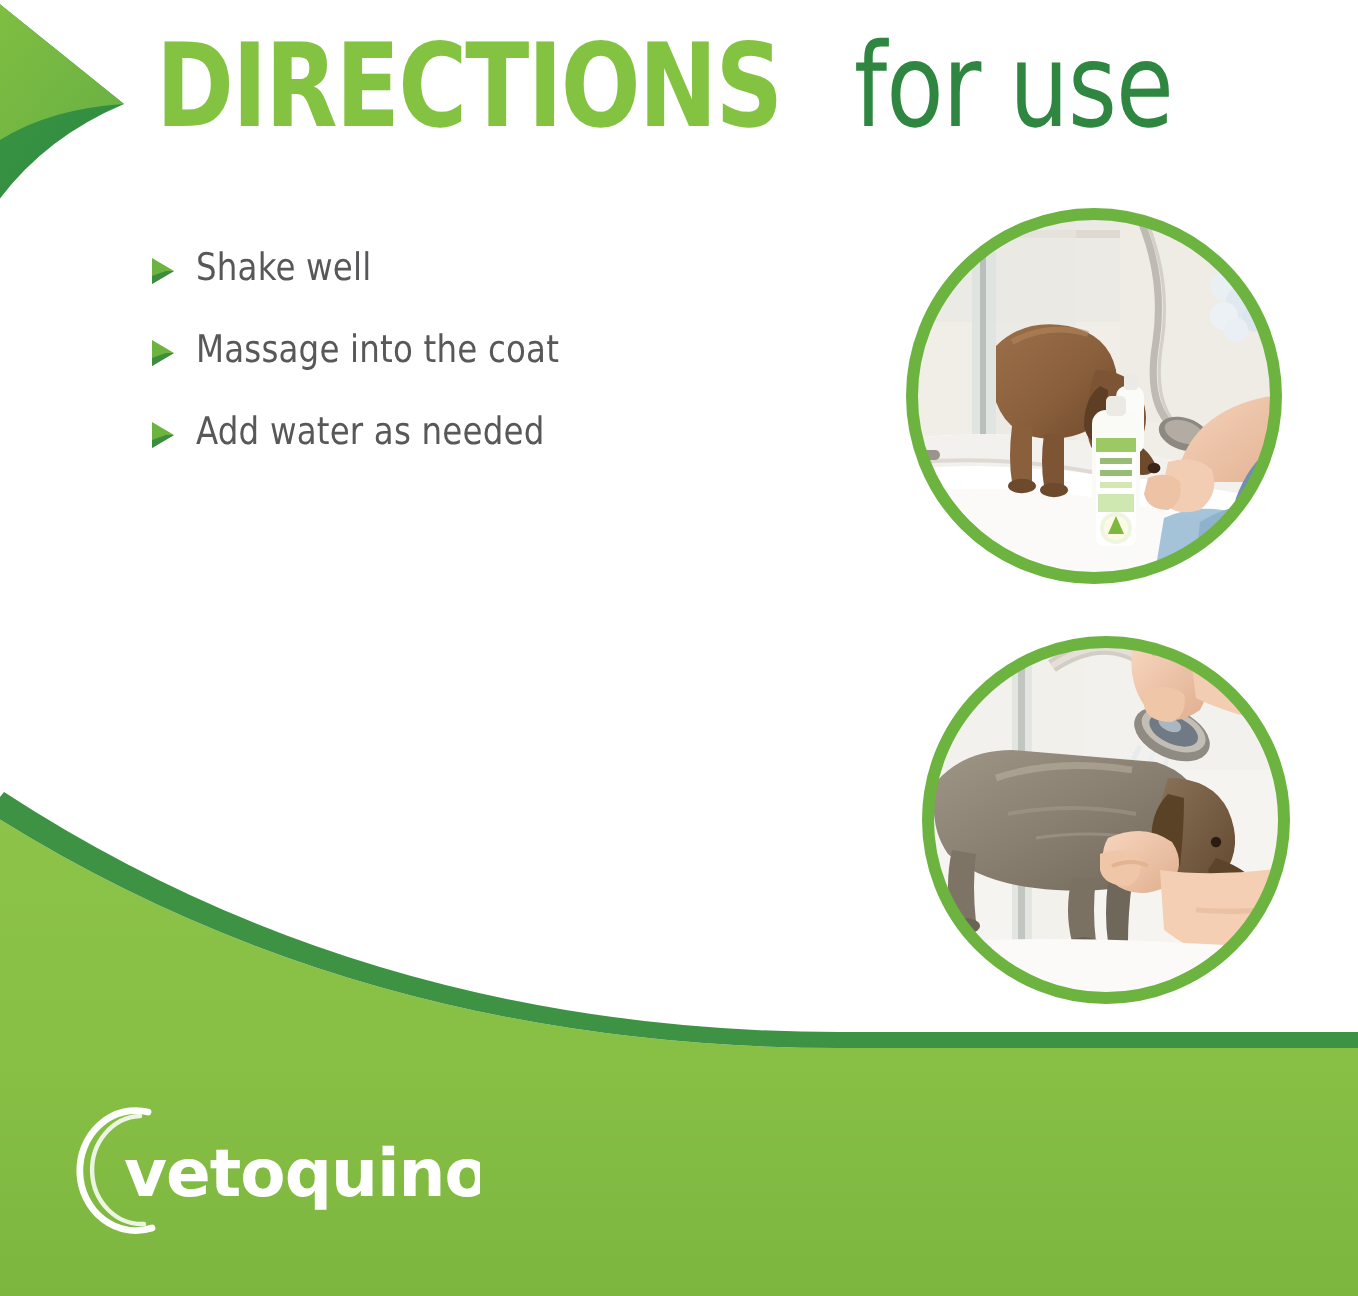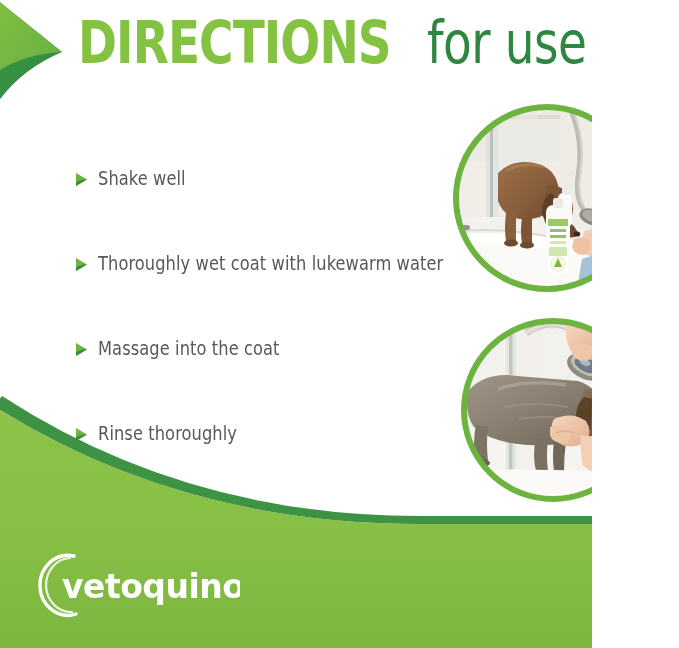--- a/index.html
+++ b/index.html
@@ -3,21 +3,21 @@
 <meta charset="utf-8">
 <title>Directions For Use</title>
 <style>
   html,body{margin:0;padding:0;background:#ffffff;}
   body{
     font-family:"Liberation Sans", sans-serif;
     -webkit-font-smoothing:antialiased;
   }
   #stage{
     position:relative;
-    width:592px;
+    width:679px;
     height:648px;
     background:#ffffff;
     overflow:hidden;
   }
   #bg-layer{
     position:absolute;
     left:0;top:0;
     width:679px;height:648px;
     pointer-events:none;
   }
@@ -59,21 +59,20 @@
     top:124px;
     width:380px;
     margin:0;
     padding:0;
     list-style:none;
   }
   .step{
     display:flex;
     align-items:flex-start;
     height:41px;
-    margin-top:44px;
   }
   .bullet{
     flex:0 0 auto;
     width:12px;
     height:13px;
     margin-top:5px;
     margin-right:10px;
   }
   .bullet svg{display:block;}
   .step-text{
@@ -161,52 +160,43 @@
     <li class="step">
       <span class="bullet">
         <svg width="12" height="13" viewBox="0 0 12 13">
             <path d="M0 0 L11 6.5 L0 13 Z" fill="#6cb33f"></path>
             <path d="M0 13 L11 6.5 L7 6.5 L0 9 Z" fill="#3d8c3f"></path>
           </svg>
       </span>
       <span class="step-text">Shake well</span>
     </li>
 
-    <li class="step">
-      <span class="bullet">
-        <svg width="12" height="13" viewBox="0 0 12 13">
-            <path d="M0 0 L11 6.5 L0 13 Z" fill="#6cb33f"></path>
-            <path d="M0 13 L11 6.5 L7 6.5 L0 9 Z" fill="#3d8c3f"></path>
-          </svg>
-      </span>
-      <span class="step-text">Thoroughly wet coat with lukewarm water</span>
-    </li>
 
 
     <li class="step">
       <span class="bullet">
         <svg width="12" height="13" viewBox="0 0 12 13">
             <path d="M0 0 L11 6.5 L0 13 Z" fill="#6cb33f"></path>
             <path d="M0 13 L11 6.5 L7 6.5 L0 9 Z" fill="#3d8c3f"></path>
           </svg>
       </span>
       <span class="step-text">Massage into the coat</span>
     </li>
 
-
-
     <li class="step">
       <span class="bullet">
         <svg width="12" height="13" viewBox="0 0 12 13">
             <path d="M0 0 L11 6.5 L0 13 Z" fill="#6cb33f"></path>
             <path d="M0 13 L11 6.5 L7 6.5 L0 9 Z" fill="#3d8c3f"></path>
           </svg>
       </span>
-      <span class="step-text">Rinse thoroughly</span>
+      <span class="step-text">Add water as needed</span>
     </li>
+
+
 
   </ul>
 
   <div class="photo" id="photo-top">
     <svg width="194" height="194" viewBox="0 0 194 194">
       <defs>
         <clipPath id="clipTop">
             <circle cx="97" cy="97" r="90"></circle>
           </clipPath>
         <linearGradient id="tubWall" x1="0" y1="0" x2="0" y2="1">

